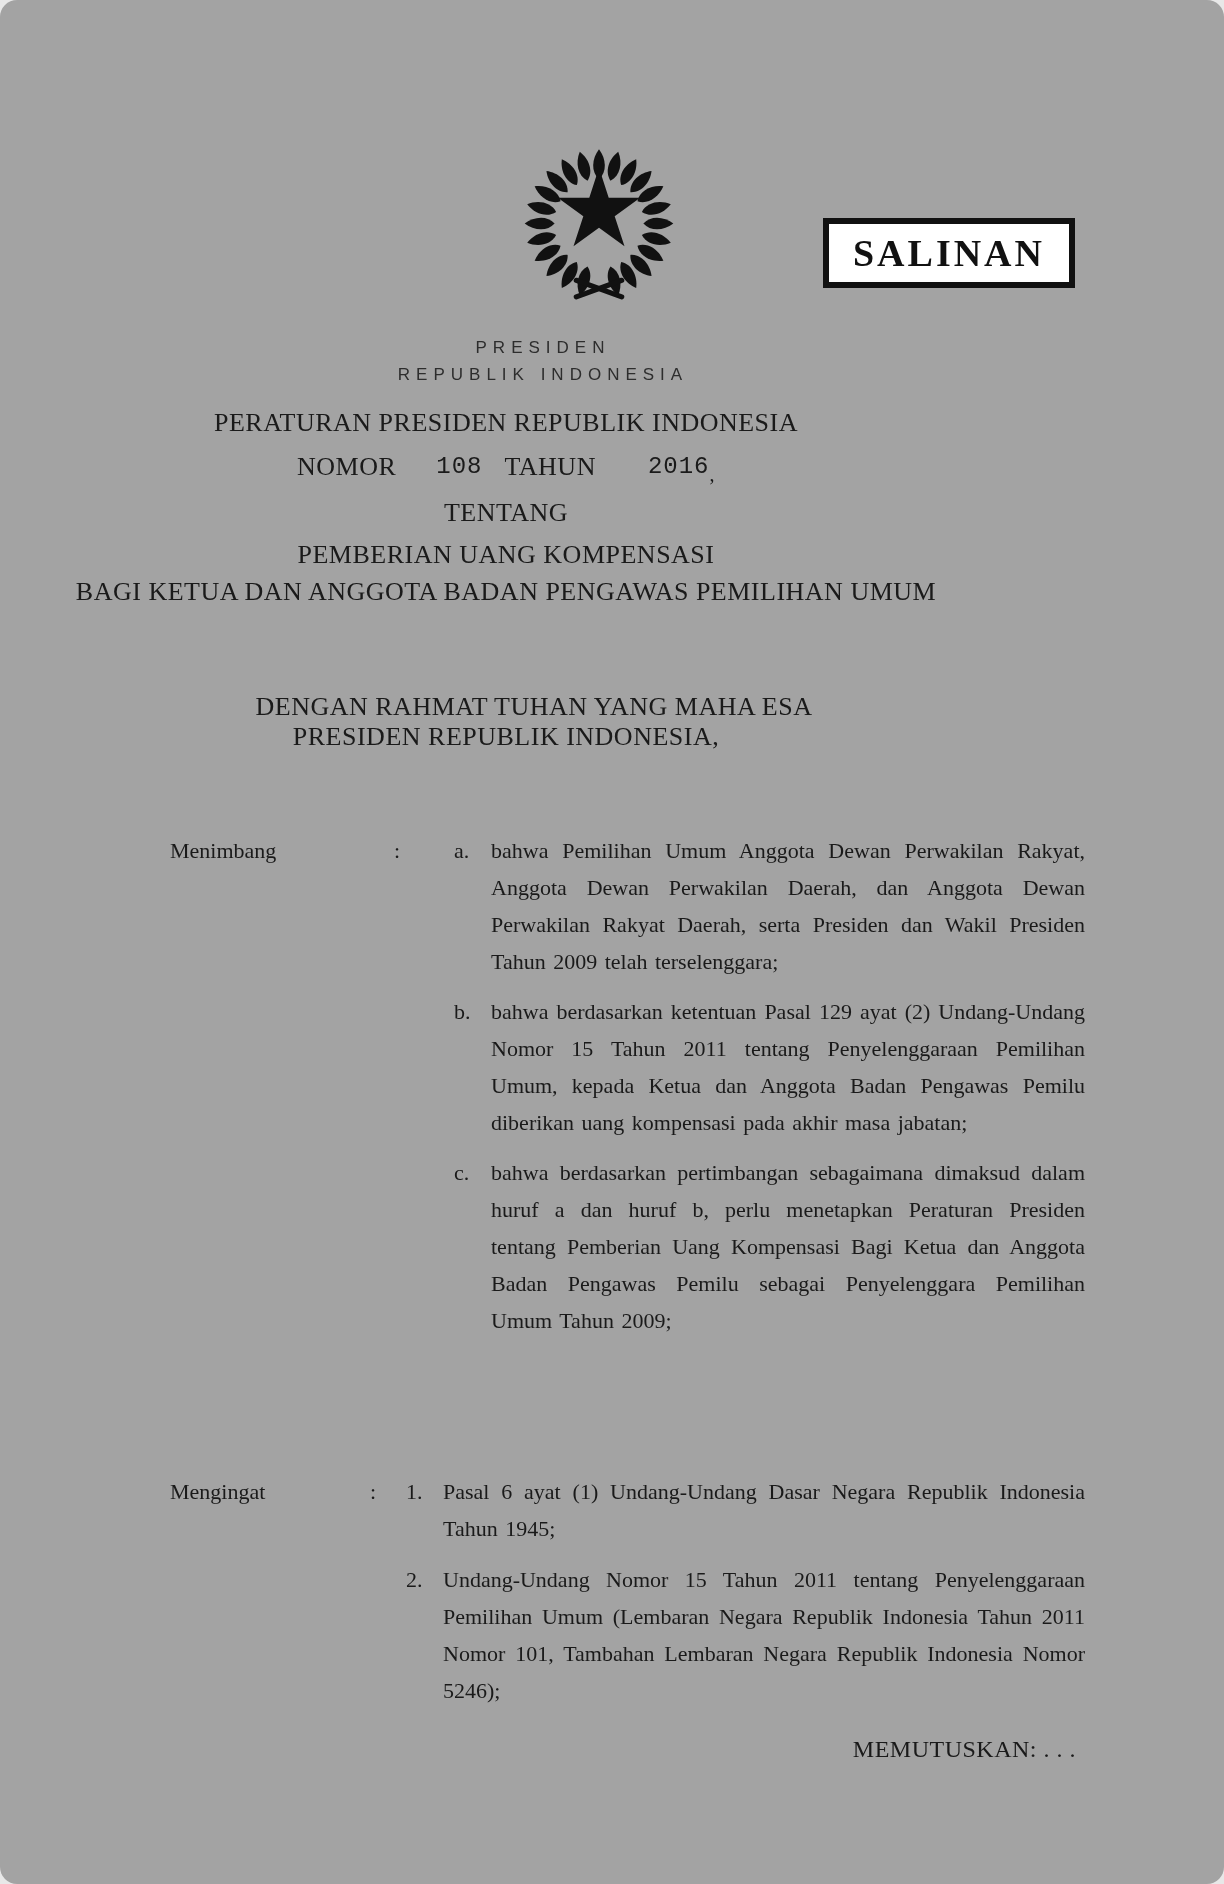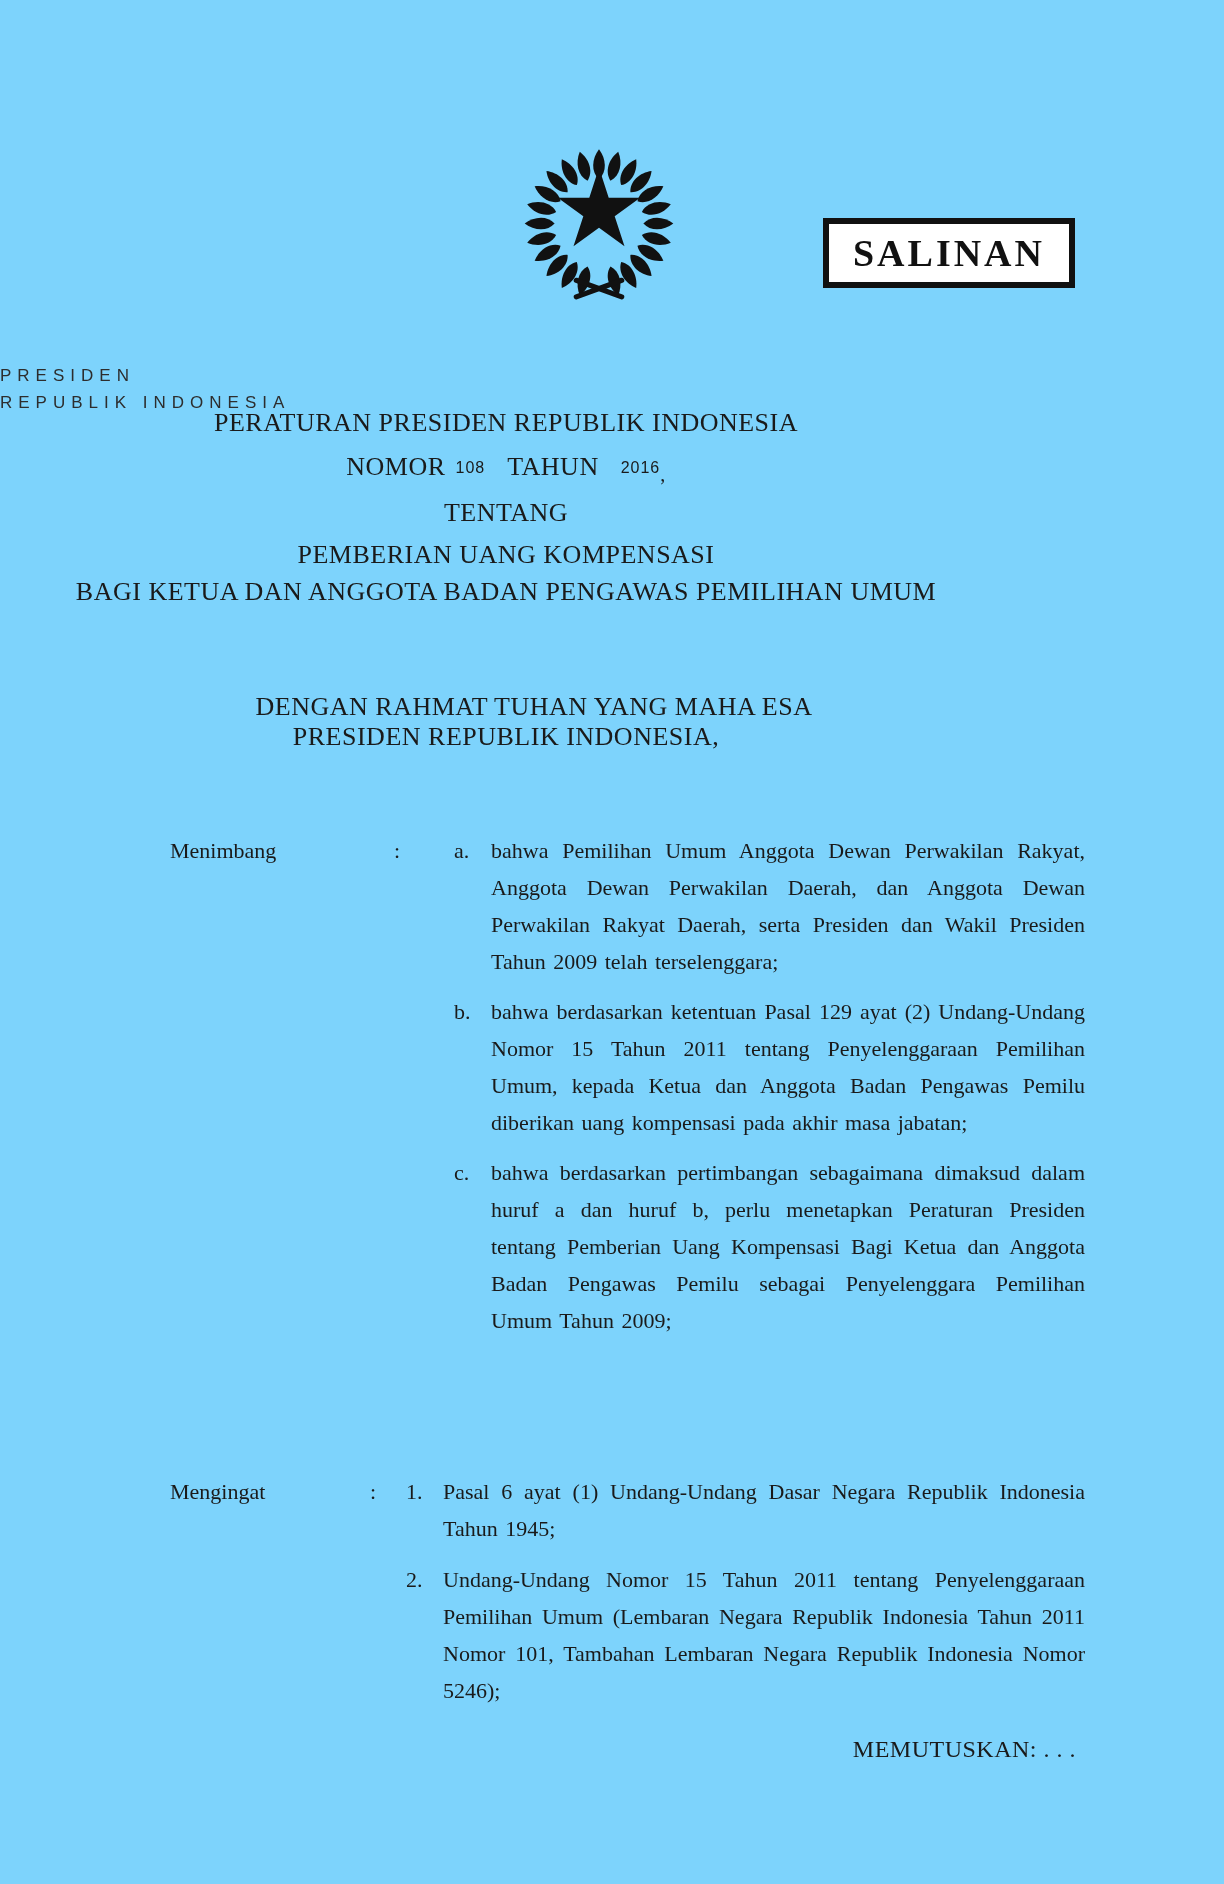--- a/index.html
+++ b/index.html
@@ -1,47 +1,48 @@
 <!DOCTYPE html>
 <html><head>
 <meta charset="utf-8">
 <style>
   html,body{margin:0;padding:0;background:#e8e8e8;}
   .page{
     position:relative;
     width:1224px;height:1884px;
-    background:#7dd3fc;
+    background:#a3a3a3;
     margin:0 auto;
     overflow:hidden;
     font-family:"Liberation Serif", serif;
     color:#1a1a1a;
+    border-radius:17px;
   }
   
   .seal{position:absolute;left:516px;top:143px;width:166px;height:160px;}
   
   .stamp{
     position:absolute;left:823px;top:218px;width:252px;height:70px;
     border:6px solid #111;background:#fff;
     display:flex;align-items:center;justify-content:center;
     box-sizing:border-box;
   }
   .stamp span{
     font-family:"Liberation Serif", serif;
     font-weight:700;font-size:38px;letter-spacing:3px;color:#111;
   }
   
   .letterhead{
-    position:absolute;left:0;top:334px;width:1086px;
+    position:absolute;left:0;top:334px;width:1086px;text-align:center;
     font-family:"Liberation Sans", sans-serif;
-    font-size:17px;line-height:27px;letter-spacing:6px;color:#2d2d2d;margin-top:28px;
+    font-size:17px;line-height:27px;letter-spacing:6px;color:#2d2d2d;
   }
   
   .h-center{position:absolute;left:0;width:1012px;text-align:center;}
   .h1{font-size:26px;letter-spacing:0.5px;}
-  .typed{font-family:Liberation Sans, sans-serif;font-size:16px;letter-spacing:1px;position:relative;top:-2px;}
+  .typed{font-family:Liberation Mono, monospace;font-size:24px;letter-spacing:1px;position:relative;top:-2px;margin-left:30px;}
   .nomor-gap-s{display:inline-block;width:10px;}
   .nomor-gap-m{display:inline-block;width:22px;}
   .nomor-mark{font-size:20px;vertical-align:-6px;}
   .subject{line-height:37px;}
   
   .section{
     position:absolute;left:170px;width:915px;
     display:flex;align-items:flex-start;
     font-size:22px;line-height:37px;
   }

